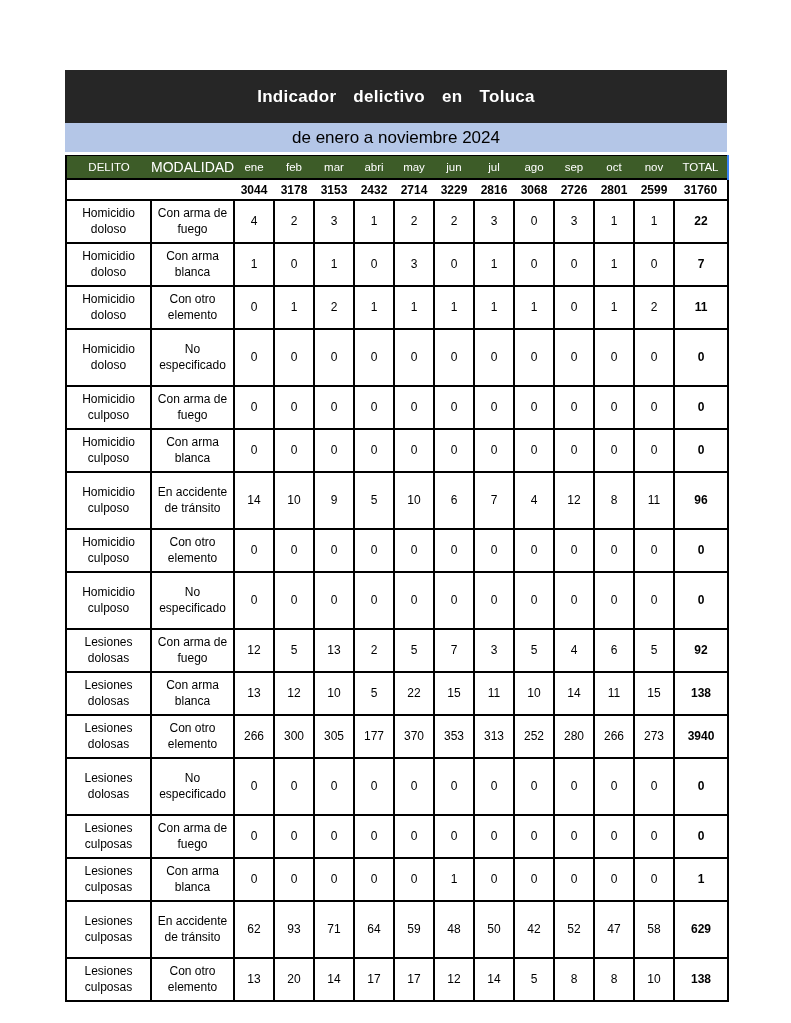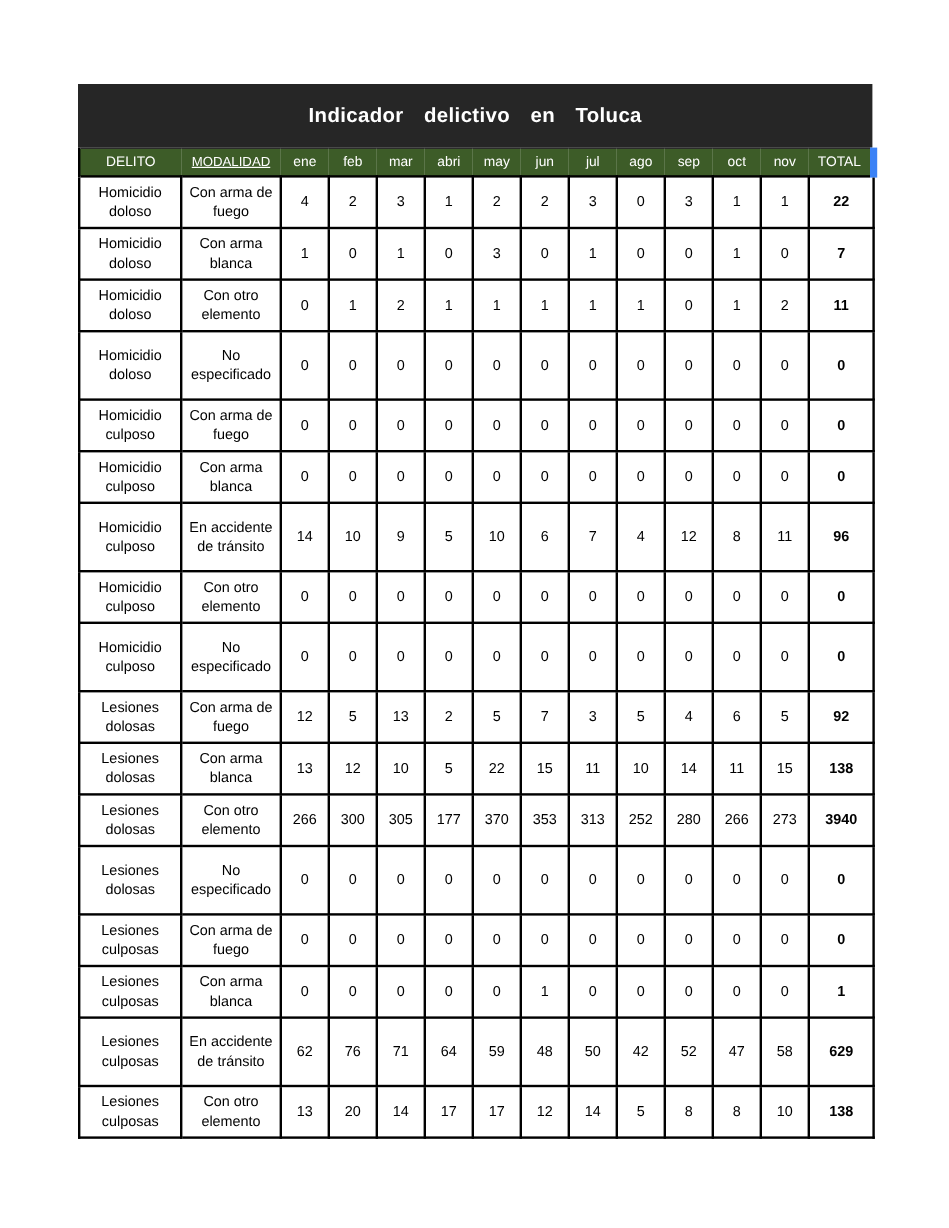--- a/index.html
+++ b/index.html
@@ -62,22 +62,22 @@
     font-weight: normal;
     font-size: 11.5px;
     height: 22px;
     padding: 0;
     border: none;
     border-top: 1px solid #000;
     text-align: center;
     vertical-align: middle;
   }
   tr.green-row th:first-child { border-left: 2px solid #000; }
-  tr.green-row th:last-child  { border-right: 6px solid #3b82f6; margin-top: 32px; }
-  tr.green-row th.mod-h { font-size: 11px; text-decoration: underline; }
+  tr.green-row th:last-child  { border-right: 2px solid #3b82f6; margin-top: 32px; }
+  tr.green-row th.mod-h { font-size: 14px; }
 
   tr.totals-row td {
     background: #ffffff;
     color: #000000;
     font-weight: bold;
     font-size: 12px;
     height: 19px;
     padding: 0;
     border-top: 2px solid #000;
     border-bottom: 2px solid #000;
@@ -106,20 +106,23 @@
 </head>
 <body>
 
 <div class="page">
   <div class="sheet">
 
     <div class="title-bar">
       <span>Indicador delictivo en Toluca</span>
     </div>
 
+    <div class="subtitle-bar">
+      <span>de enero a noviembre 2024</span>
+    </div>
 
     <table class="crime">
       <colgroup>
         <col class="c-delito">
           <col class="c-mod">
         <col class="c-month">
           <col class="c-month">
           <col class="c-month">
           <col class="c-month">
         <col class="c-month">
@@ -141,20 +144,36 @@
             <th>mar</th>
             <th>abri</th>
             <th>may</th>
             <th>jun</th>
             <th>jul</th>
             <th>ago</th>
             <th>sep</th>
             <th>oct</th>
             <th>nov</th>
             <th>TOTAL</th>
+          </tr>
+        <tr class="totals-row">
+          <td colspan="2"></td>
+
+        <td>3044</td>
+            <td>3178</td>
+            <td>3153</td>
+            <td>2432</td>
+            <td>2714</td>
+            <td>3229</td>
+            <td>2816</td>
+            <td>3068</td>
+            <td>2726</td>
+            <td>2801</td>
+            <td>2599</td>
+            <td>31760</td>
           </tr>
       </thead>
       <tbody>
 
       <tr class="data-row">
             <td>Homicidio doloso</td>
             <td>Con arma de fuego</td>
             <td>4</td>
             <td>2</td>
             <td>3</td>
@@ -389,21 +408,21 @@
             <td>0</td>
             <td>0</td>
             <td>0</td>
             <td>0</td>
             <td class="total-cell">1</td>
           </tr>
           <tr class="data-row tall">
             <td>Lesiones culposas</td>
             <td>En accidente de tránsito</td>
             <td>62</td>
-            <td>76</td>
+            <td>93</td>
             <td>71</td>
             <td>64</td>
             <td>59</td>
             <td>48</td>
             <td>50</td>
             <td>42</td>
             <td>52</td>
             <td>47</td>
             <td>58</td>
             <td class="total-cell">629</td>

